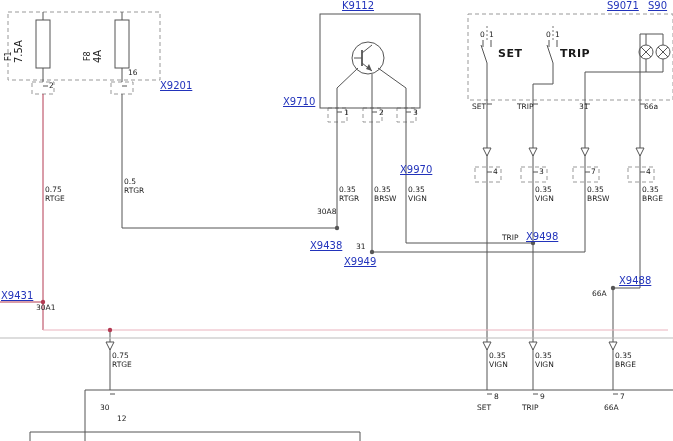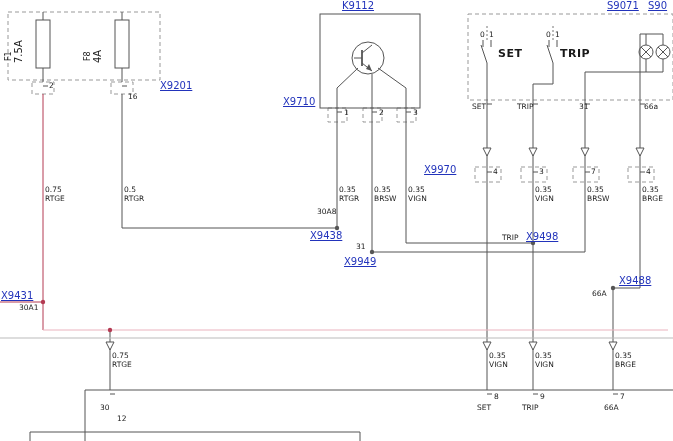--- a/index.html
+++ b/index.html
@@ -114,34 +114,34 @@
       <path d="M529,342 H537 L533,350 Z"></path>
       <path d="M609,342 H617 L613,350 Z"></path>
     </g>
   </svg>
 
   <span class="txt link" style="left:342px;top:0px">K9112</span>
   <span class="txt link" style="left:607px;top:0px">S9071</span>
   <span class="txt link" style="left:648px;top:0px">S90</span>
   <span class="txt link" style="left:160px;top:80px">X9201</span>
   <span class="txt link" style="left:283px;top:96px">X9710</span>
-  <span class="txt link" style="left:424px;top:164px">X9970</span>
-  <span class="txt link" style="left:310px;top:230px">X9438</span>
+  <span class="txt link" style="left:400px;top:164px">X9970</span>
+  <span class="txt link" style="left:310px;top:240px">X9438</span>
   <span class="txt link" style="left:344px;top:256px">X9949</span>
   <span class="txt link" style="left:526px;top:231px">X9498</span>
   <span class="txt link" style="left:619px;top:275px">X9488</span>
   <span class="txt link" style="left:1px;top:290px">X9431</span>
 
   <span class="txt rot" style="left:13px;top:52px">F1</span>
   <span class="txt rot big" style="left:24px;top:52px">7.5A</span>
   <span class="txt rot" style="left:92px;top:52px">F8</span>
   <span class="txt rot big" style="left:103px;top:52px">4A</span>
 
   <span class="txt t" style="left:49px;top:82px">2</span>
-  <span class="txt t" style="left:128px;top:93px">16</span>
+  <span class="txt t" style="left:128px;top:69px">16</span>
   <span class="txt t" style="left:344px;top:109px">1</span>
   <span class="txt t" style="left:379px;top:109px">2</span>
   <span class="txt t" style="left:413px;top:109px">3</span>
   <span class="txt t" style="left:493px;top:168px">4</span>
   <span class="txt t" style="left:539px;top:168px">3</span>
   <span class="txt t" style="left:591px;top:168px">7</span>
   <span class="txt t" style="left:646px;top:168px">4</span>
 
   <span class="txt t" style="left:480px;top:31px">0</span>
   <span class="txt t" style="left:489px;top:31px">1</span>
@@ -151,27 +151,27 @@
   <span class="txt btn" style="left:560px;top:47px">TRIP</span>
   <span class="txt t" style="left:472px;top:103px">SET</span>
   <span class="txt t" style="left:517px;top:103px">TRIP</span>
   <span class="txt t" style="left:579px;top:103px">31</span>
   <span class="txt t" style="left:644px;top:103px">66a</span>
 
   <span class="txt t" style="left:317px;top:208px">30A8</span>
   <span class="txt t" style="left:356px;top:243px">31</span>
   <span class="txt t" style="left:502px;top:234px">TRIP</span>
   <span class="txt t" style="left:592px;top:290px">66A</span>
-  <span class="txt t" style="left:19px;top:304px">30A1</span>
+  <span class="txt t" style="left:36px;top:304px">30A1</span>
 
   <div class="txt wl" style="left:45px;top:186px">
       <span>0.75</span>
       <span>RTGE</span>
     </div>
-  <div class="txt wl" style="left:124px;top:186px">
+  <div class="txt wl" style="left:124px;top:178px">
       <span>0.5</span>
       <span>RTGR</span>
     </div>
   <div class="txt wl" style="left:339px;top:186px">
       <span>0.35</span>
       <span>RTGR</span>
     </div>
   <div class="txt wl" style="left:374px;top:186px">
       <span>0.35</span>
       <span>BRSW</span>

